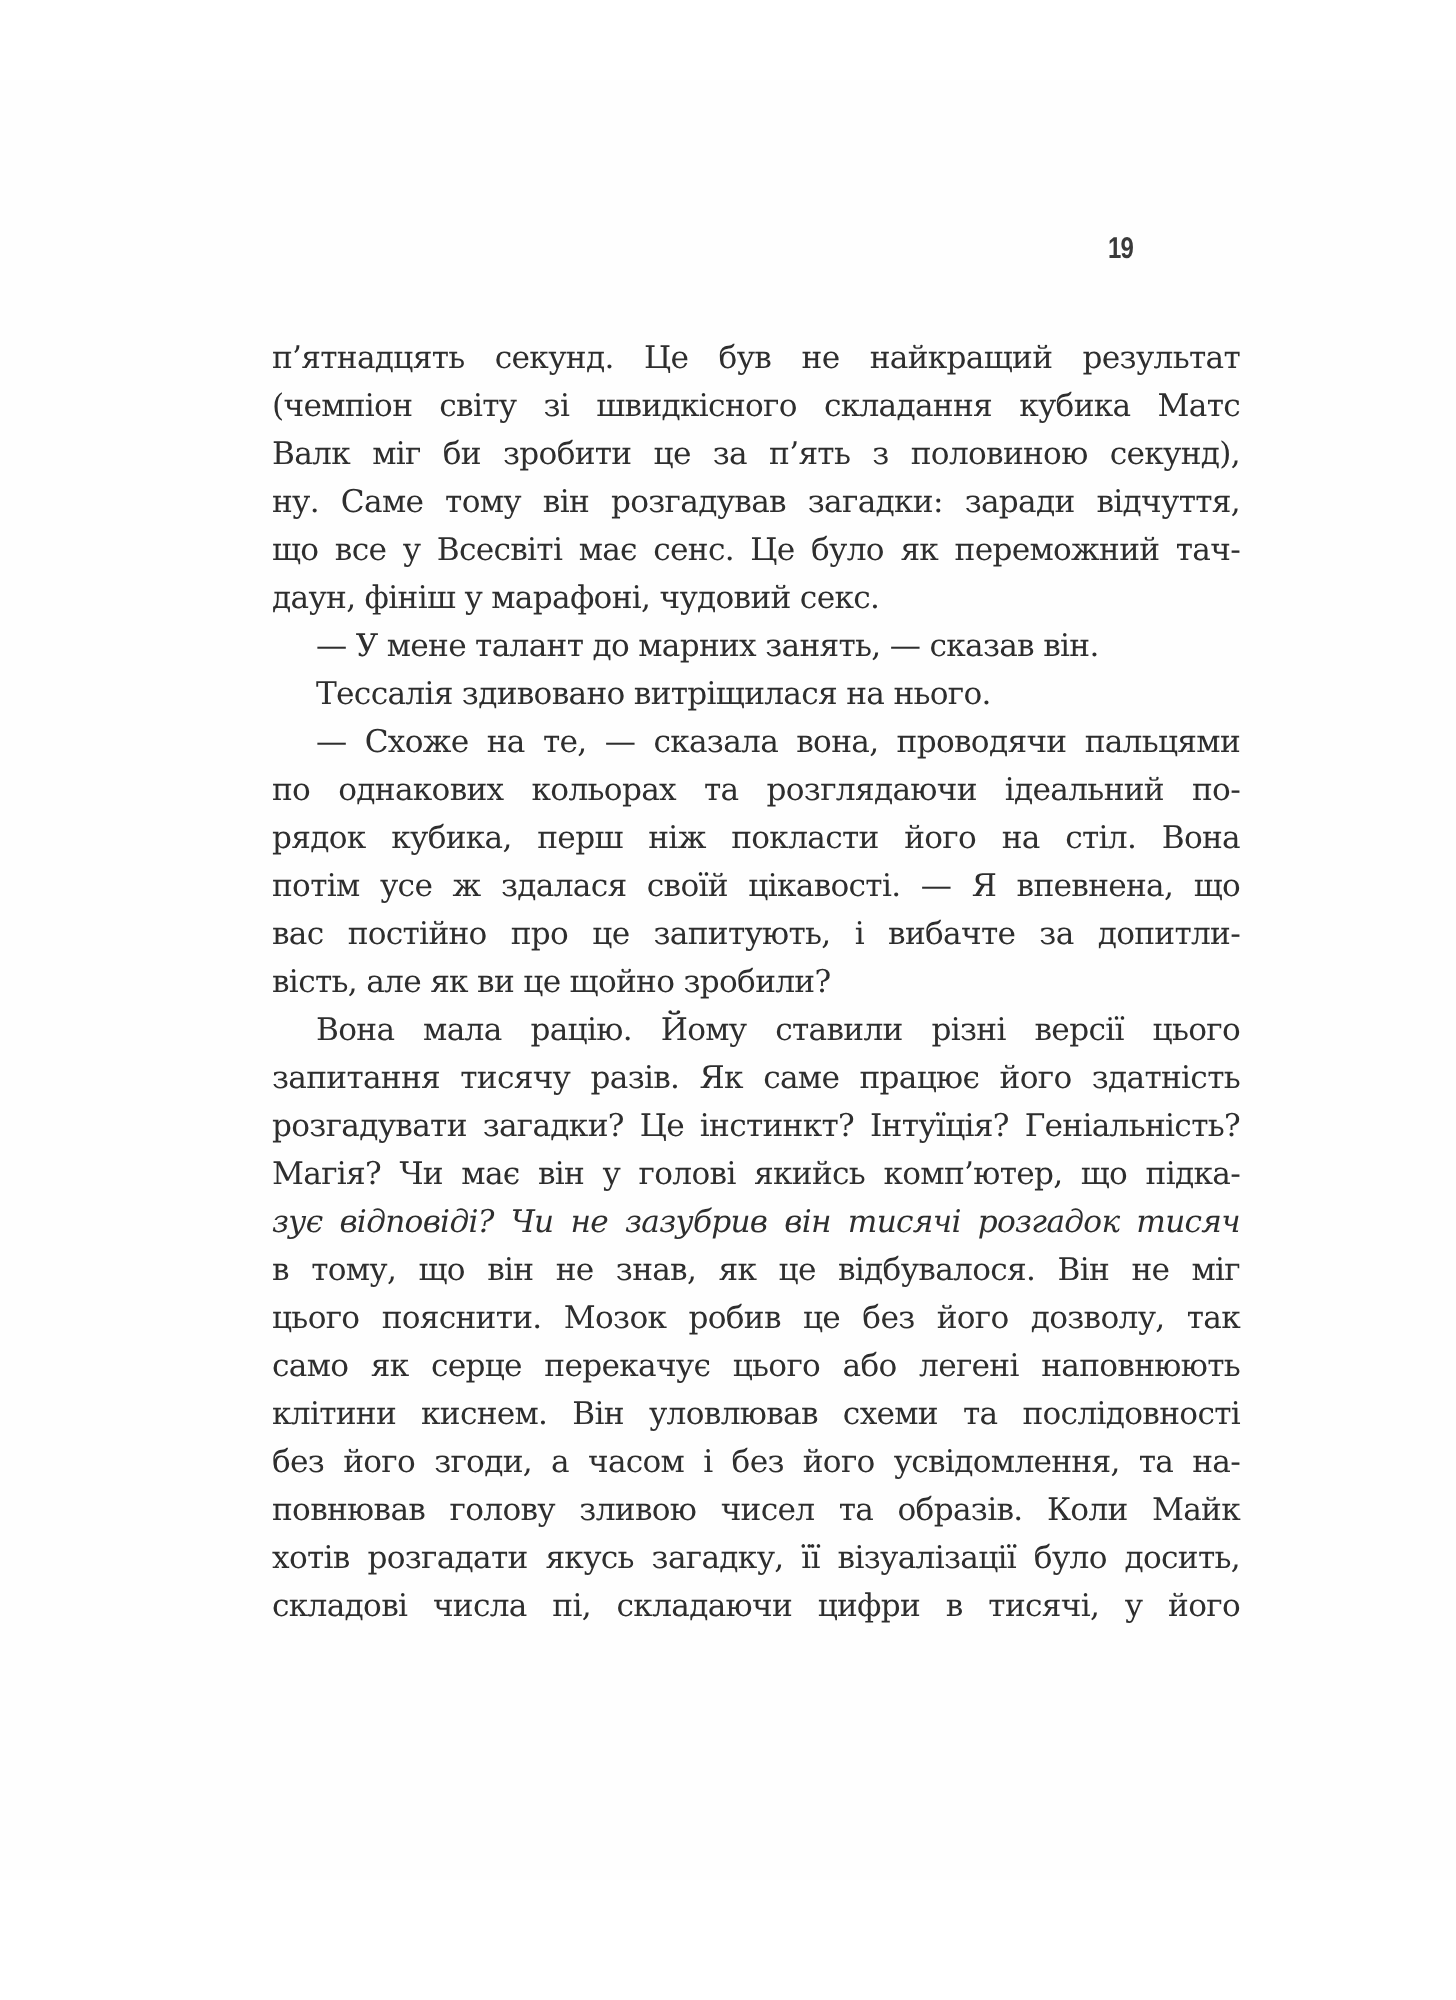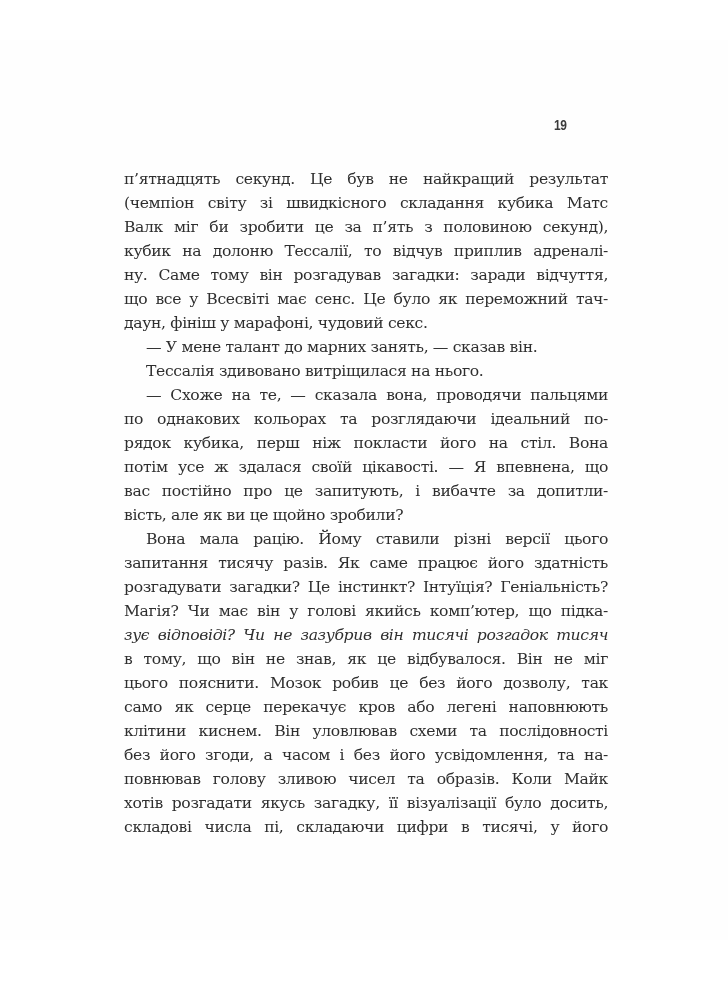--- a/index.html
+++ b/index.html
@@ -27,21 +27,21 @@
       font-family: "Liberation Sans", sans-serif;
       font-weight: bold;
       font-size: 15px;
       color: #3a3a3a;
       letter-spacing: -0.5px;
       transform: scaleX(0.8);
       transform-origin: left top;
     }
     .text-block {
       position: absolute;
-      left: 124px;
+      left: 136px;
       top: 127px;
       width: 484px;
       font-family: "DejaVu Serif", serif;
       font-size: 15.6px;
       line-height: 24px;
       color: #2e2e2e;
     }
     .line {
       display: block;
       white-space: nowrap;
@@ -60,39 +60,38 @@
   </style>
 </head>
 <body>
 
 <div class="page">
   <div class="page-number">19</div>
   <div class="text-block" id="text-block">
       <div class="line" style="white-space: normal;">п’ятнадцять секунд. Це був не найкращий результат</div>
       <div class="line" style="white-space: normal;">(чемпіон світу зі швидкісного складання кубика Матс</div>
       <div class="line" style="white-space: normal;">Валк міг би зробити це за п’ять з половиною секунд),</div>
-      <div class="line" style="white-space: normal;">кубик на долоню Тессалії, то відчув приплив адреналі-</div>
       <div class="line" style="white-space: normal;">ну. Саме тому він розгадував загадки: заради відчуття,</div>
       <div class="line" style="white-space: normal;">що все у Всесвіті має сенс. Це було як переможний тач-</div>
       <div class="line last">даун, фініш у марафоні, чудовий секс.</div>
       <div class="line indent last">— У мене талант до марних занять, — сказав він.</div>
       <div class="line indent last">Тессалія здивовано витріщилася на нього.</div>
       <div class="line indent" style="white-space: normal;">— Схоже на те, — сказала вона, проводячи пальцями</div>
       <div class="line" style="white-space: normal;">по однакових кольорах та розглядаючи ідеальний по-</div>
       <div class="line" style="white-space: normal;">рядок кубика, перш ніж покласти його на стіл. Вона</div>
       <div class="line" style="white-space: normal;">потім усе ж здалася своїй цікавості. — Я впевнена, що</div>
       <div class="line" style="white-space: normal;">вас постійно про це запитують, і вибачте за допитли-</div>
       <div class="line last">вість, але як ви це щойно зробили?</div>
       <div class="line indent" style="white-space: normal;">Вона мала рацію. Йому ставили різні версії цього</div>
       <div class="line" style="white-space: normal;">запитання тисячу разів. Як саме працює його здатність</div>
       <div class="line" style="white-space: normal;">розгадувати загадки? Це інстинкт? Інтуїція? Геніальність?</div>
       <div class="line" style="white-space: normal;">Магія? Чи має він у голові якийсь комп’ютер, що підка-</div>
       <div class="line" style="white-space: normal; font-style: italic;">зує відповіді? Чи не зазубрив він тисячі розгадок тисяч</div>
       <div class="line" style="white-space: normal;">в тому, що він не знав, як це відбувалося. Він не міг</div>
       <div class="line" style="white-space: normal;">цього пояснити. Мозок робив це без його дозволу, так</div>
-      <div class="line" style="white-space: normal;">само як серце перекачує кров або легені наповнюють</div>
+      <div class="line" style="white-space: normal;">само як серце перекачує цього або легені наповнюють</div>
       <div class="line" style="white-space: normal;">клітини киснем. Він уловлював схеми та послідовності</div>
       <div class="line" style="white-space: normal;">без його згоди, а часом і без його усвідомлення, та на-</div>
       <div class="line" style="white-space: normal;">повнював голову зливою чисел та образів. Коли Майк</div>
       <div class="line" style="white-space: normal;">хотів розгадати якусь загадку, її візуалізації було досить,</div>
       <div class="line" style="white-space: normal;">складові числа пі, складаючи цифри в тисячі, у його</div>
     </div>
 </div>
 
 </body></html>

